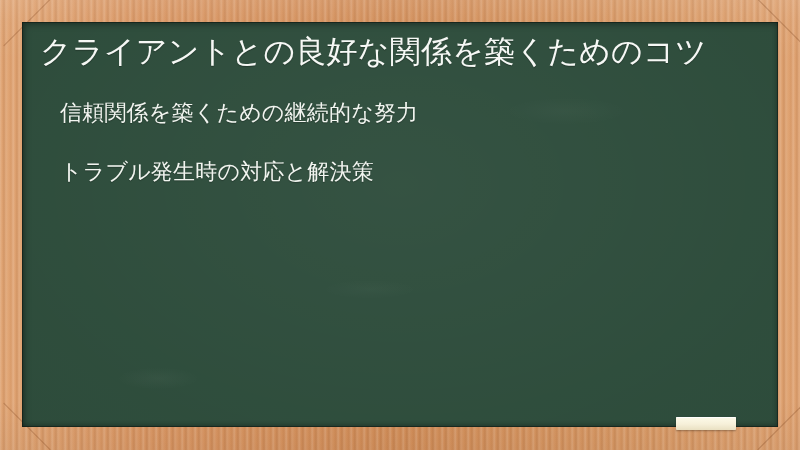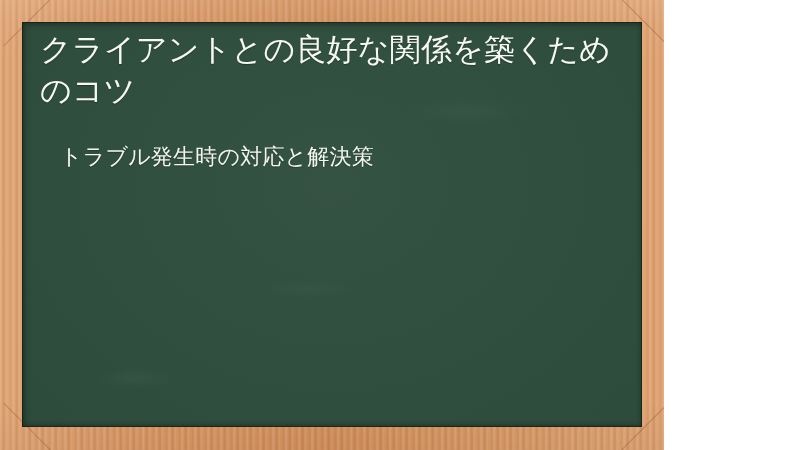--- a/index.html
+++ b/index.html
@@ -4,24 +4,24 @@
 <title>Chalkboard Slide</title>
 <style>
   html, body {
     margin: 0;
     padding: 0;
     background: #ffffff;
   }
 
   #slide {
     position: relative;
-    width: 664px;
+    width: 800px;
     height: 450px;
     overflow: hidden;
-    font-family: Liberation Mono, monospace;
+    font-family: Liberation Sans, sans-serif;
     background: #d4915a;
   }
 
   
   .frame {
     position: absolute;
     inset: 0;
     background:
       repeating-linear-gradient(
         90deg,
@@ -177,20 +177,21 @@
     </div>
 
   <div class="board">
     <div class="dust"></div>
 
     <div class="content">
 
       <h1 class="title">クライアントとの良好な関係を築くためのコツ</h1>
 
       <ul class="bullets">
+        <li>信頼関係を築くための継続的な努力</li>
         <li>トラブル発生時の対応と解決策</li>
       </ul>
 
     </div>
   </div>
 
   <div class="chalk"></div>
 
 </div>
 

